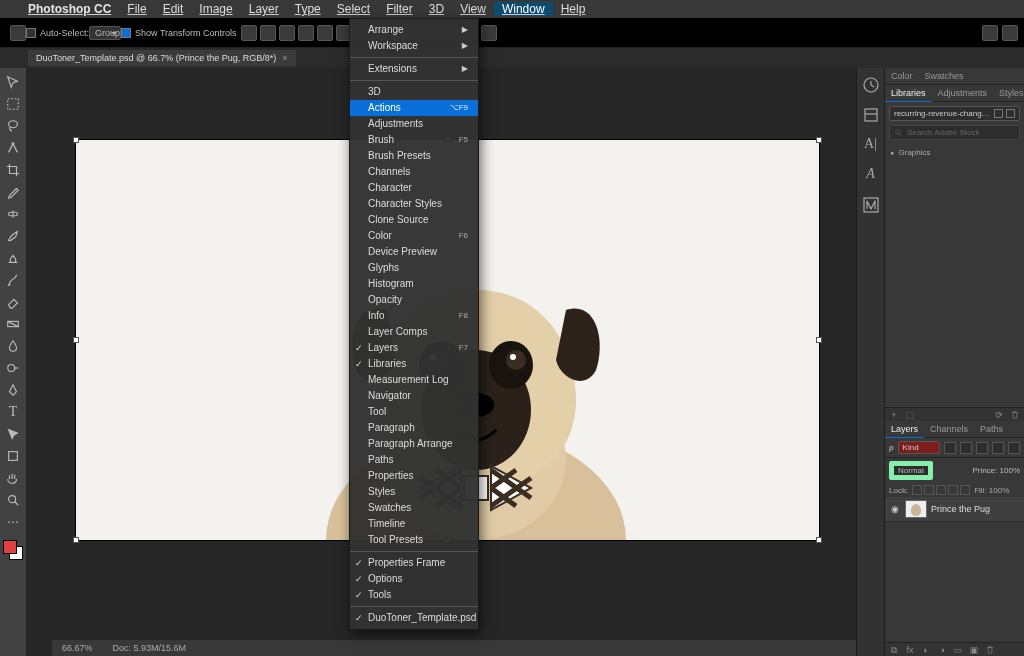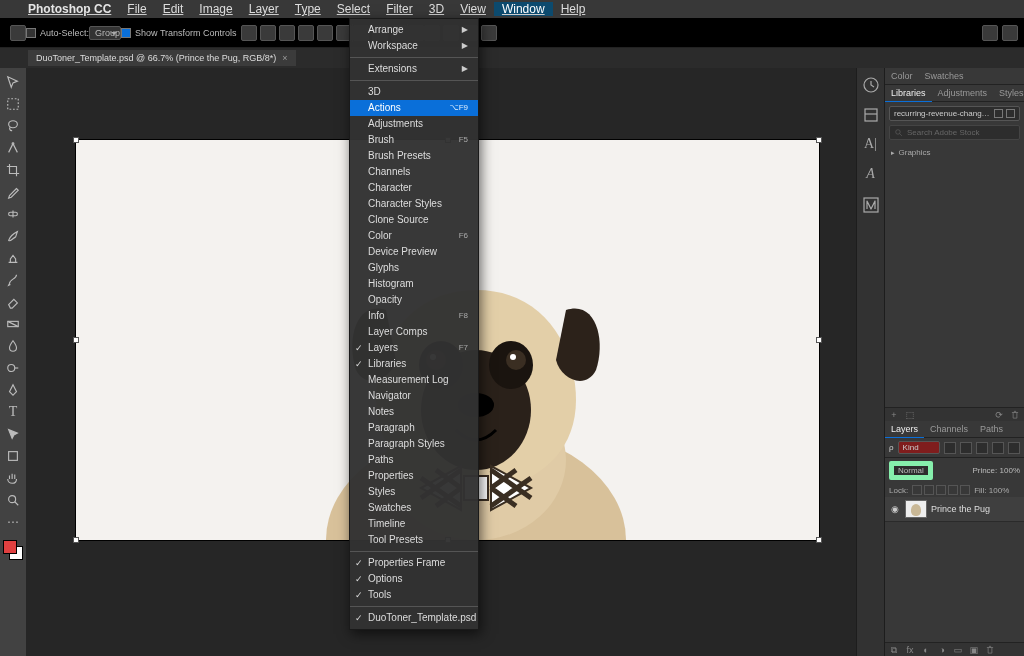--- a/index.html
+++ b/index.html
@@ -279,20 +279,24 @@
       </svg>
       <div class="handle h-tl"></div>
       <div class="handle h-tm"></div>
       <div class="handle h-tr"></div>
       <div class="handle h-ml"></div>
       <div class="handle h-mr"></div>
       <div class="handle h-bl"></div>
       <div class="handle h-bm"></div>
       <div class="handle h-br"></div>
     </div>
+    <div class="status">
+      <span>66.67%</span>
+      <span>Doc: 5.93M/15.6M</span>
+    </div>
   </div>
 
   <div class="vtabs">
     <div class="vico"><svg viewBox="0 0 18 18">
           <circle cx="9" cy="9" r="7"></circle>
           <path d="M9 5v4l3 2"></path>
         </svg></div>
     <div class="vico"><svg viewBox="0 0 18 18">
           <rect x="3" y="3" width="12" height="12"></rect>
           <path d="M3 8h12"></path>
@@ -470,27 +474,27 @@
       <span class="chk">✓</span>
       <span>Libraries</span>
     </div>
     <div class="mi">
       <span>Measurement Log</span>
     </div>
     <div class="mi">
       <span>Navigator</span>
     </div>
     <div class="mi">
-      <span>Notes</span>
+      <span>Tool</span>
     </div>
     <div class="mi">
       <span>Paragraph</span>
     </div>
     <div class="mi">
-      <span>Paragraph Styles</span>
+      <span>Paragraph Arrange</span>
     </div>
     <div class="mi">
       <span>Paths</span>
     </div>
     <div class="mi">
       <span>Properties</span>
     </div>
     <div class="mi">
       <span>Styles</span>
     </div>

